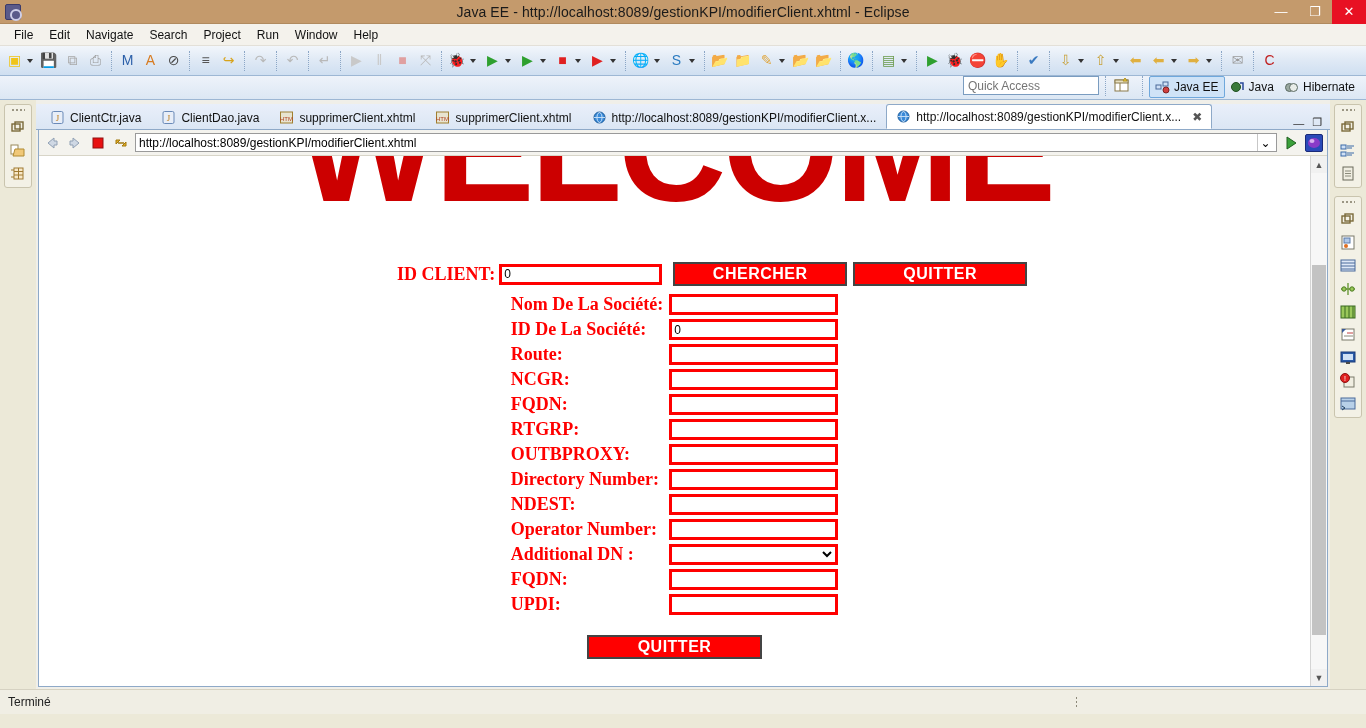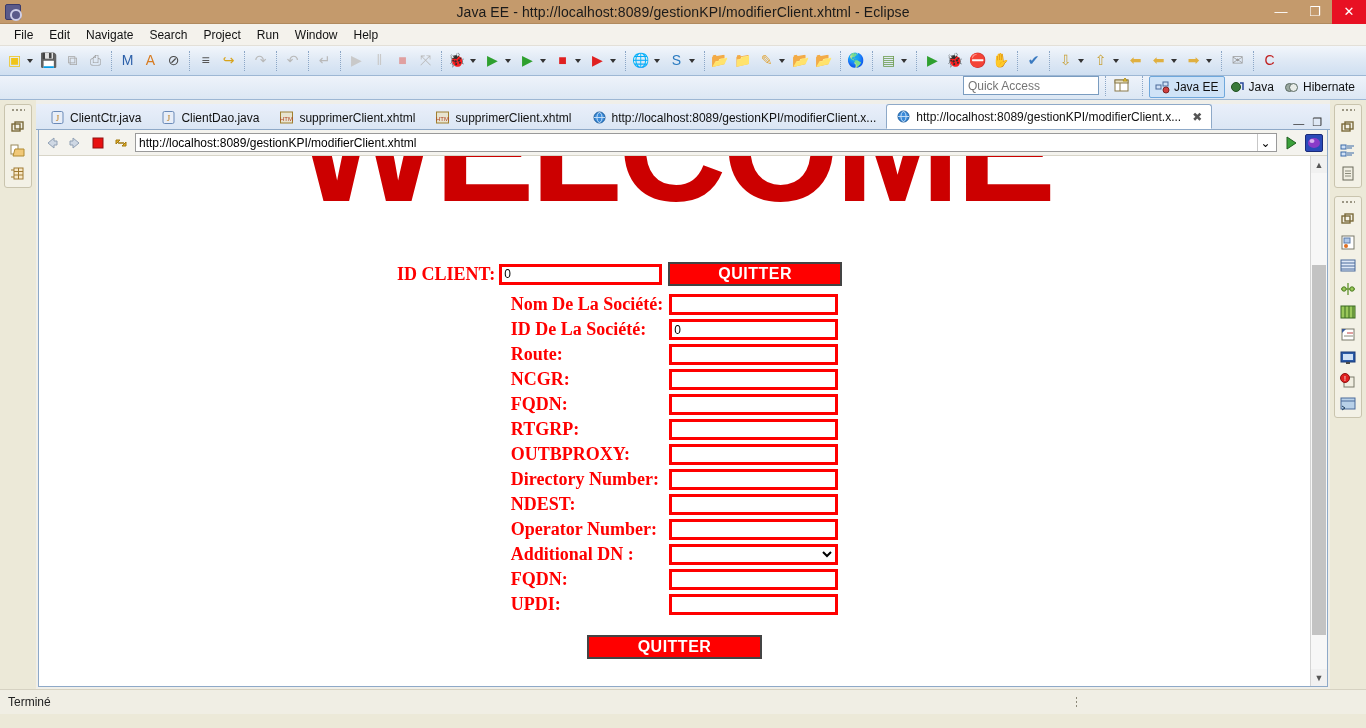--- a/index.html
+++ b/index.html
@@ -641,20 +641,21 @@
 
           <div id="welcome-clip">
             <div id="welcome">WELCOME</div>
           </div>
 
           <div class="row-idclient">
             <span class="lbl">ID CLIENT:</span>
             <span class="inp" style="margin-left:4px;width:163px;">
               <span>0</span>
             </span>
+            <span class="btn-red" style="width:174px;margin-left:11px;">CHERCHER</span>
             <span class="btn-red" style="width:174px;margin-left:6px;">QUITTER</span>
           </div>
 
           <table class="form">
             <tbody>
                 <tr>
               <td class="lblcell"><span class="lbl">Nom De La Société:</span></td>
               <td>
                     <span class="inp" style="width:169px;">
                       <span></span>

